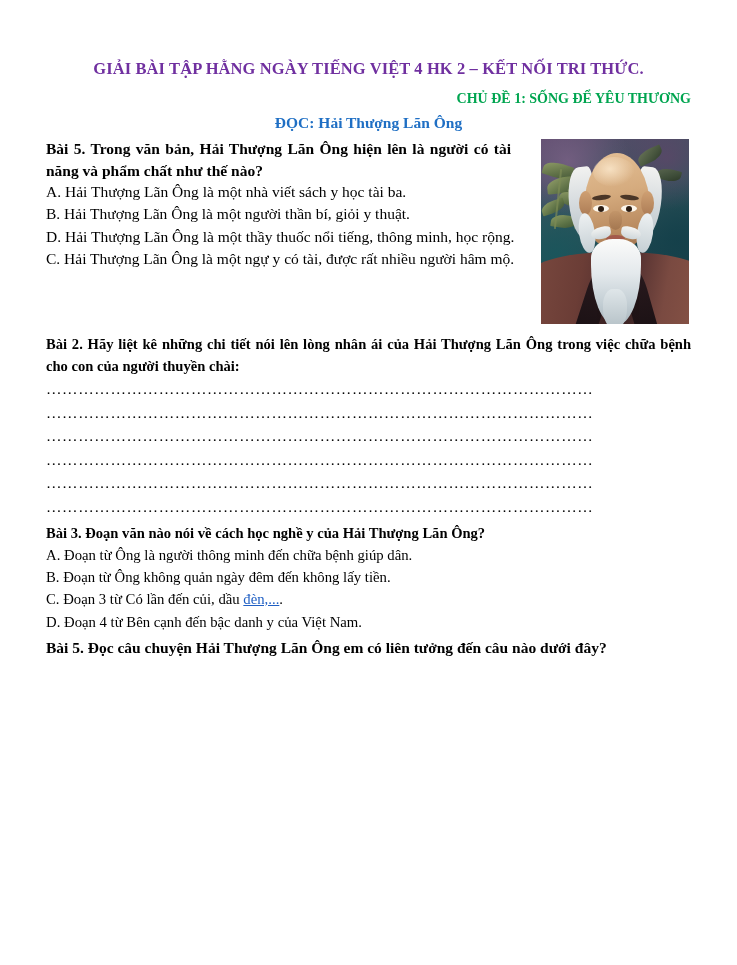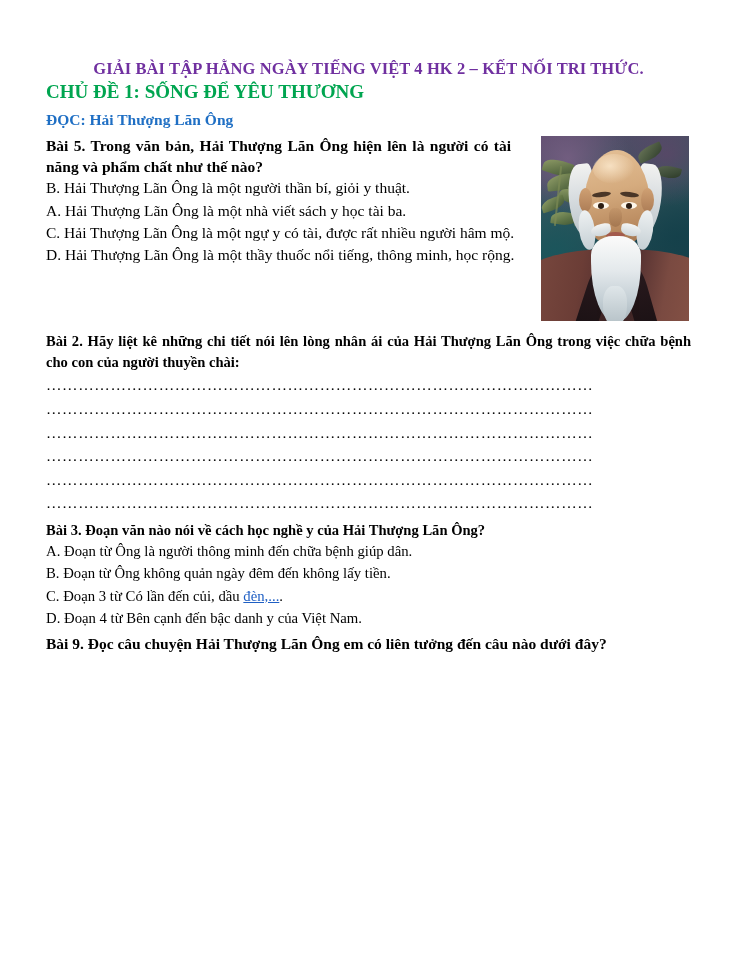--- a/index.html
+++ b/index.html
@@ -37,39 +37,39 @@
   
   .title-main {
     text-align: center;
     font-weight: bold;
     font-size: 16.5px;
     line-height: 1.28;
     letter-spacing: 0.1px;
     white-space: nowrap;
   }
   .title-sub {
-    text-align: left;
+    text-align: right;
     font-weight: bold;
-    font-size: 19px;
+    font-size: 14px;
     line-height: 1.3;
-    margin-top: 1px;
+    margin-top: 11px;
   }
   .title-lesson {
     text-align: center;
     font-weight: bold;
     font-size: 15px;
     line-height: 1.3;
     margin-top: 2px;
   }
   .doc-line {
     font-weight: bold;
     font-size: 15.5px;
     line-height: 1.35;
     margin-top: 5px;
-    text-align: left;
+    text-align: center;
   }
 
   
   .qblock { margin-top: 4px; }
 
   .q-stem {
     font-weight: bold;
     font-size: 15.5px;
     line-height: 1.38;
     text-align: justify;
@@ -363,24 +363,24 @@
           <div class="mouth"></div>
           <div class="moustache-l"></div>
           <div class="moustache-r"></div>
           <div class="beard"></div>
           <div class="beard-taper"></div>
         </div>
       </div>
 
       <div class="q-stem q1-stem">Bài 5. Trong văn bản, Hải Thượng Lãn Ông hiện lên là người có tài năng và phẩm chất như thế nào?</div>
       <div class="q1-opts">
+        <div class="opt">A. Hải Thượng Lãn Ông là một nhà viết sách y học tài ba.</div>
         <div class="opt">B. Hải Thượng Lãn Ông là một người thần bí, giỏi y thuật.</div>
-        <div class="opt">A. Hải Thượng Lãn Ông là một nhà viết sách y học tài ba.</div>
+        <div class="opt">D. Hải Thượng Lãn Ông là một thầy thuốc nổi tiếng, thông minh, học rộng.</div>
         <div class="opt">C. Hải Thượng Lãn Ông là một ngự y có tài, được rất nhiều người hâm mộ.</div>
-        <div class="opt">D. Hải Thượng Lãn Ông là một thầy thuốc nổi tiếng, thông minh, học rộng.</div>
       </div>
     </div>
 
     <div class="qblock">
       <div class="q-stem narrow">Bài 2. Hãy liệt kê những chi tiết nói lên lòng nhân ái của Hải Thượng Lãn Ông trong việc chữa bệnh cho con của người thuyền chài:</div>
       <div class="dotted-lines">
         <div class="dotline">…………………………………………………………………………………………</div>
         <div class="dotline">…………………………………………………………………………………………</div>
         <div class="dotline">…………………………………………………………………………………………</div>
         <div class="dotline">…………………………………………………………………………………………</div>
@@ -393,18 +393,18 @@
       <div class="q-stem narrow">Bài 3. Đoạn văn nào nói về cách học nghề y của Hải Thượng Lãn Ông?</div>
       <div>
         <div class="opt cond">A. Đoạn từ Ông là người thông minh đến chữa bệnh giúp dân.</div>
         <div class="opt cond">B. Đoạn từ Ông không quản ngày đêm đến không lấy tiền.</div>
         <div class="opt cond"><span>C. Đoạn 3 từ Có lần đến củi, dầu </span><a class="link" href="#">đèn,...</a><span>.</span></div>
         <div class="opt cond">D. Đoạn 4 từ Bên cạnh đến bậc danh y của Việt Nam.</div>
       </div>
     </div>
 
     <div class="qblock">
-      <div class="q-stem">Bài 9. Đọc câu chuyện Hải Thượng Lãn Ông em có liên tưởng đến câu nào dưới đây?</div>
+      <div class="q-stem">Bài 5. Đọc câu chuyện Hải Thượng Lãn Ông em có liên tưởng đến câu nào dưới đây?</div>
     </div>
 
 
   </div>
 </div>
 
 </body></html>

